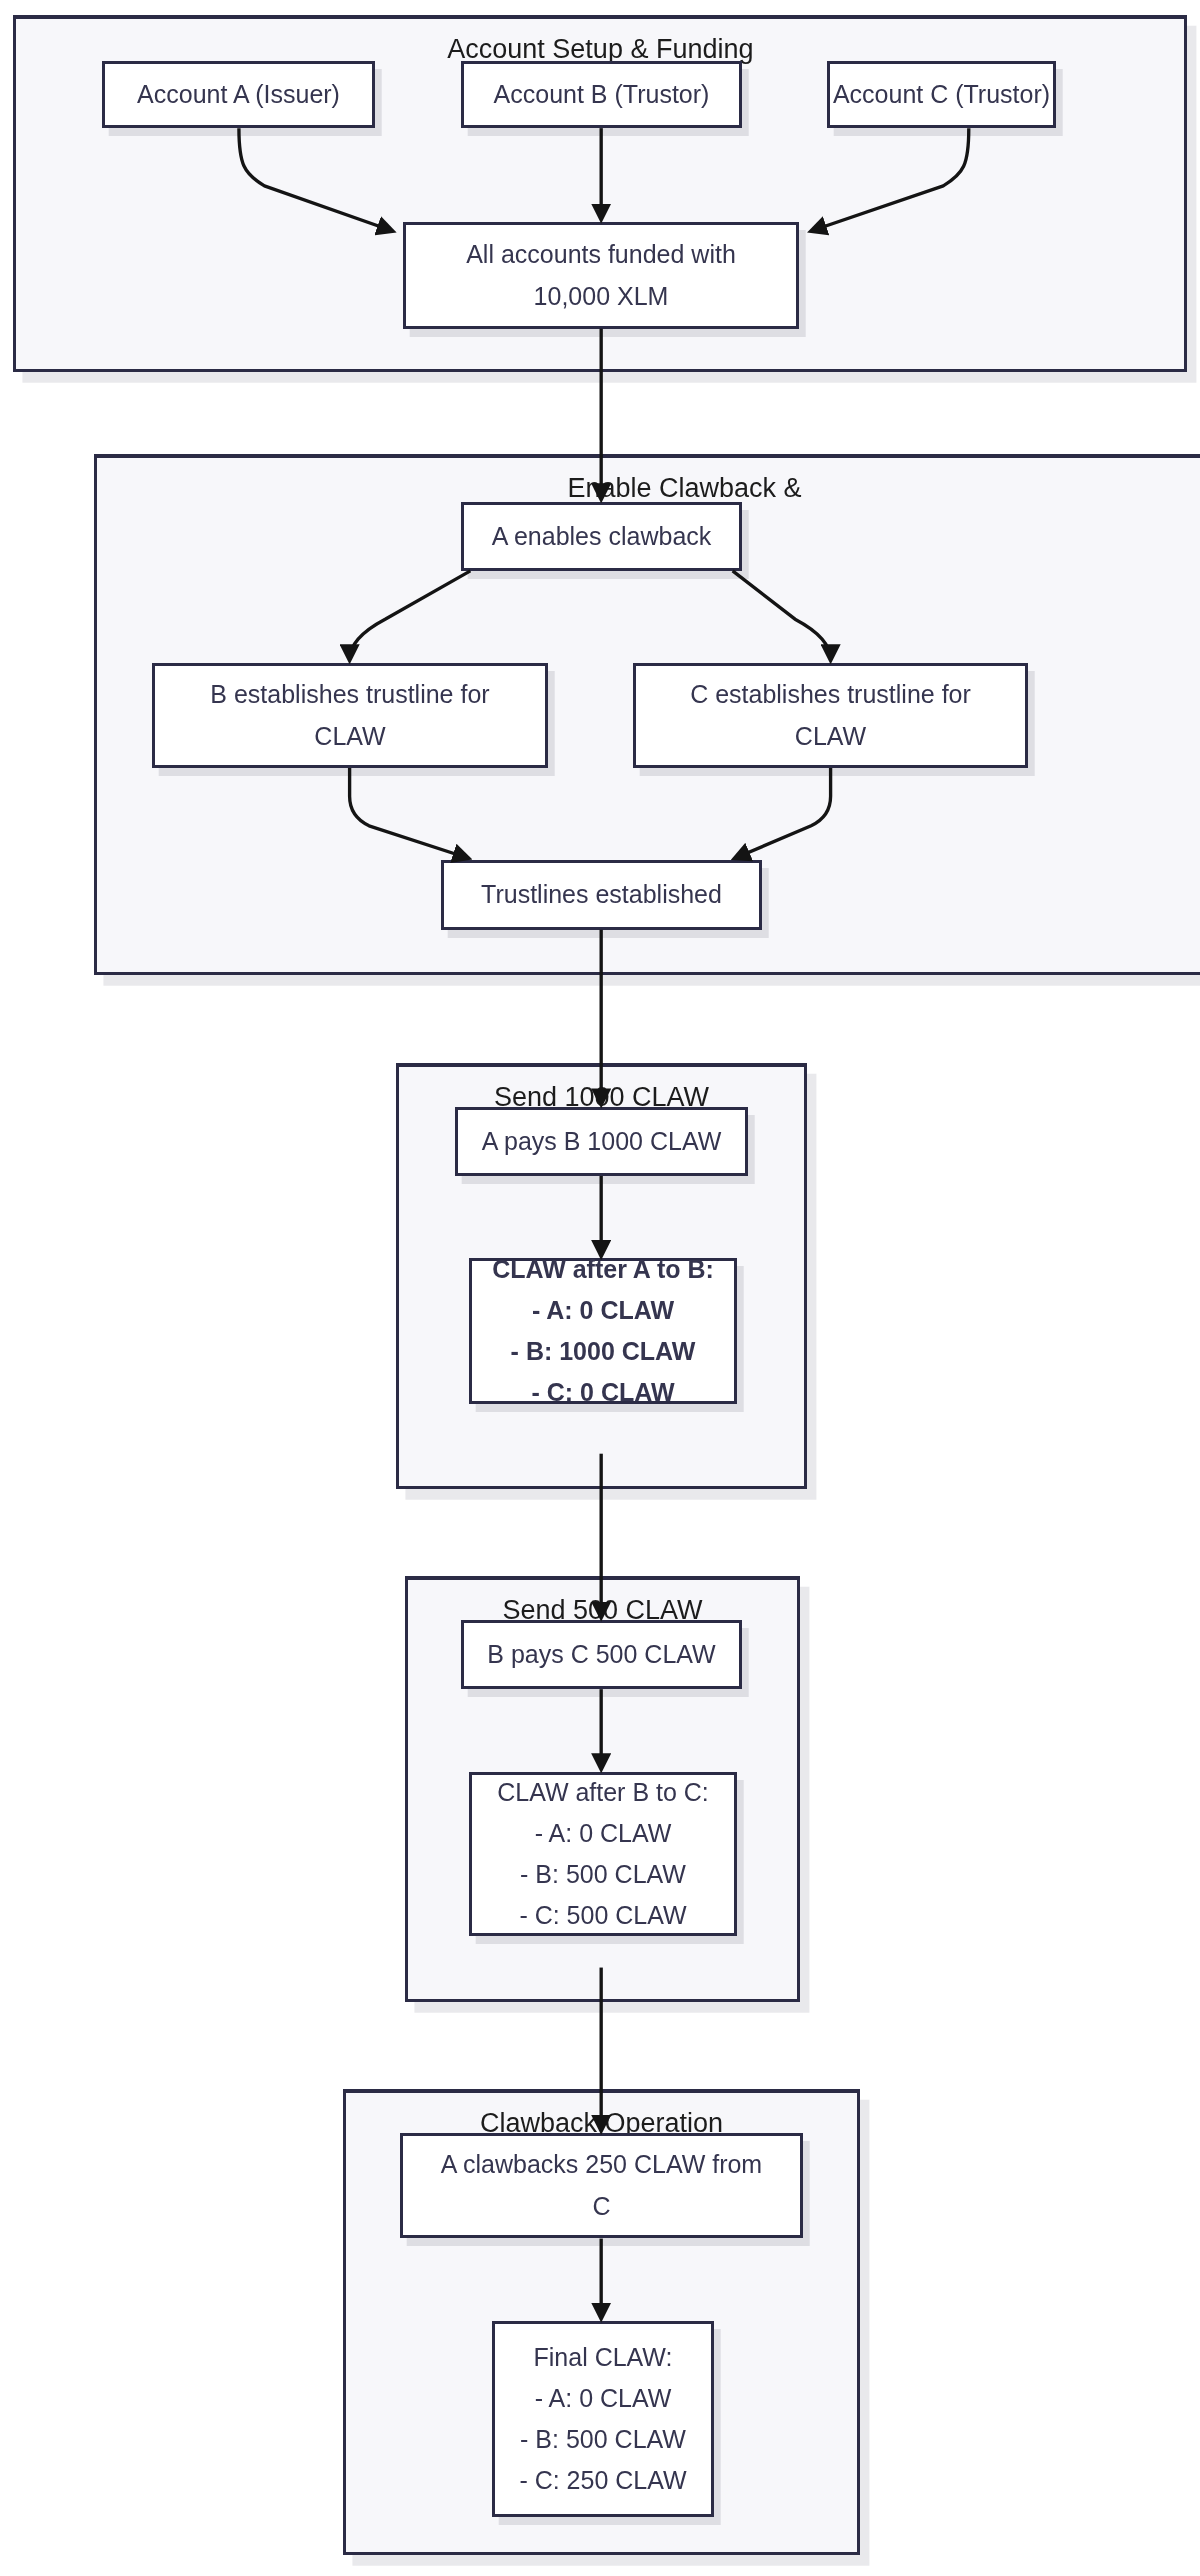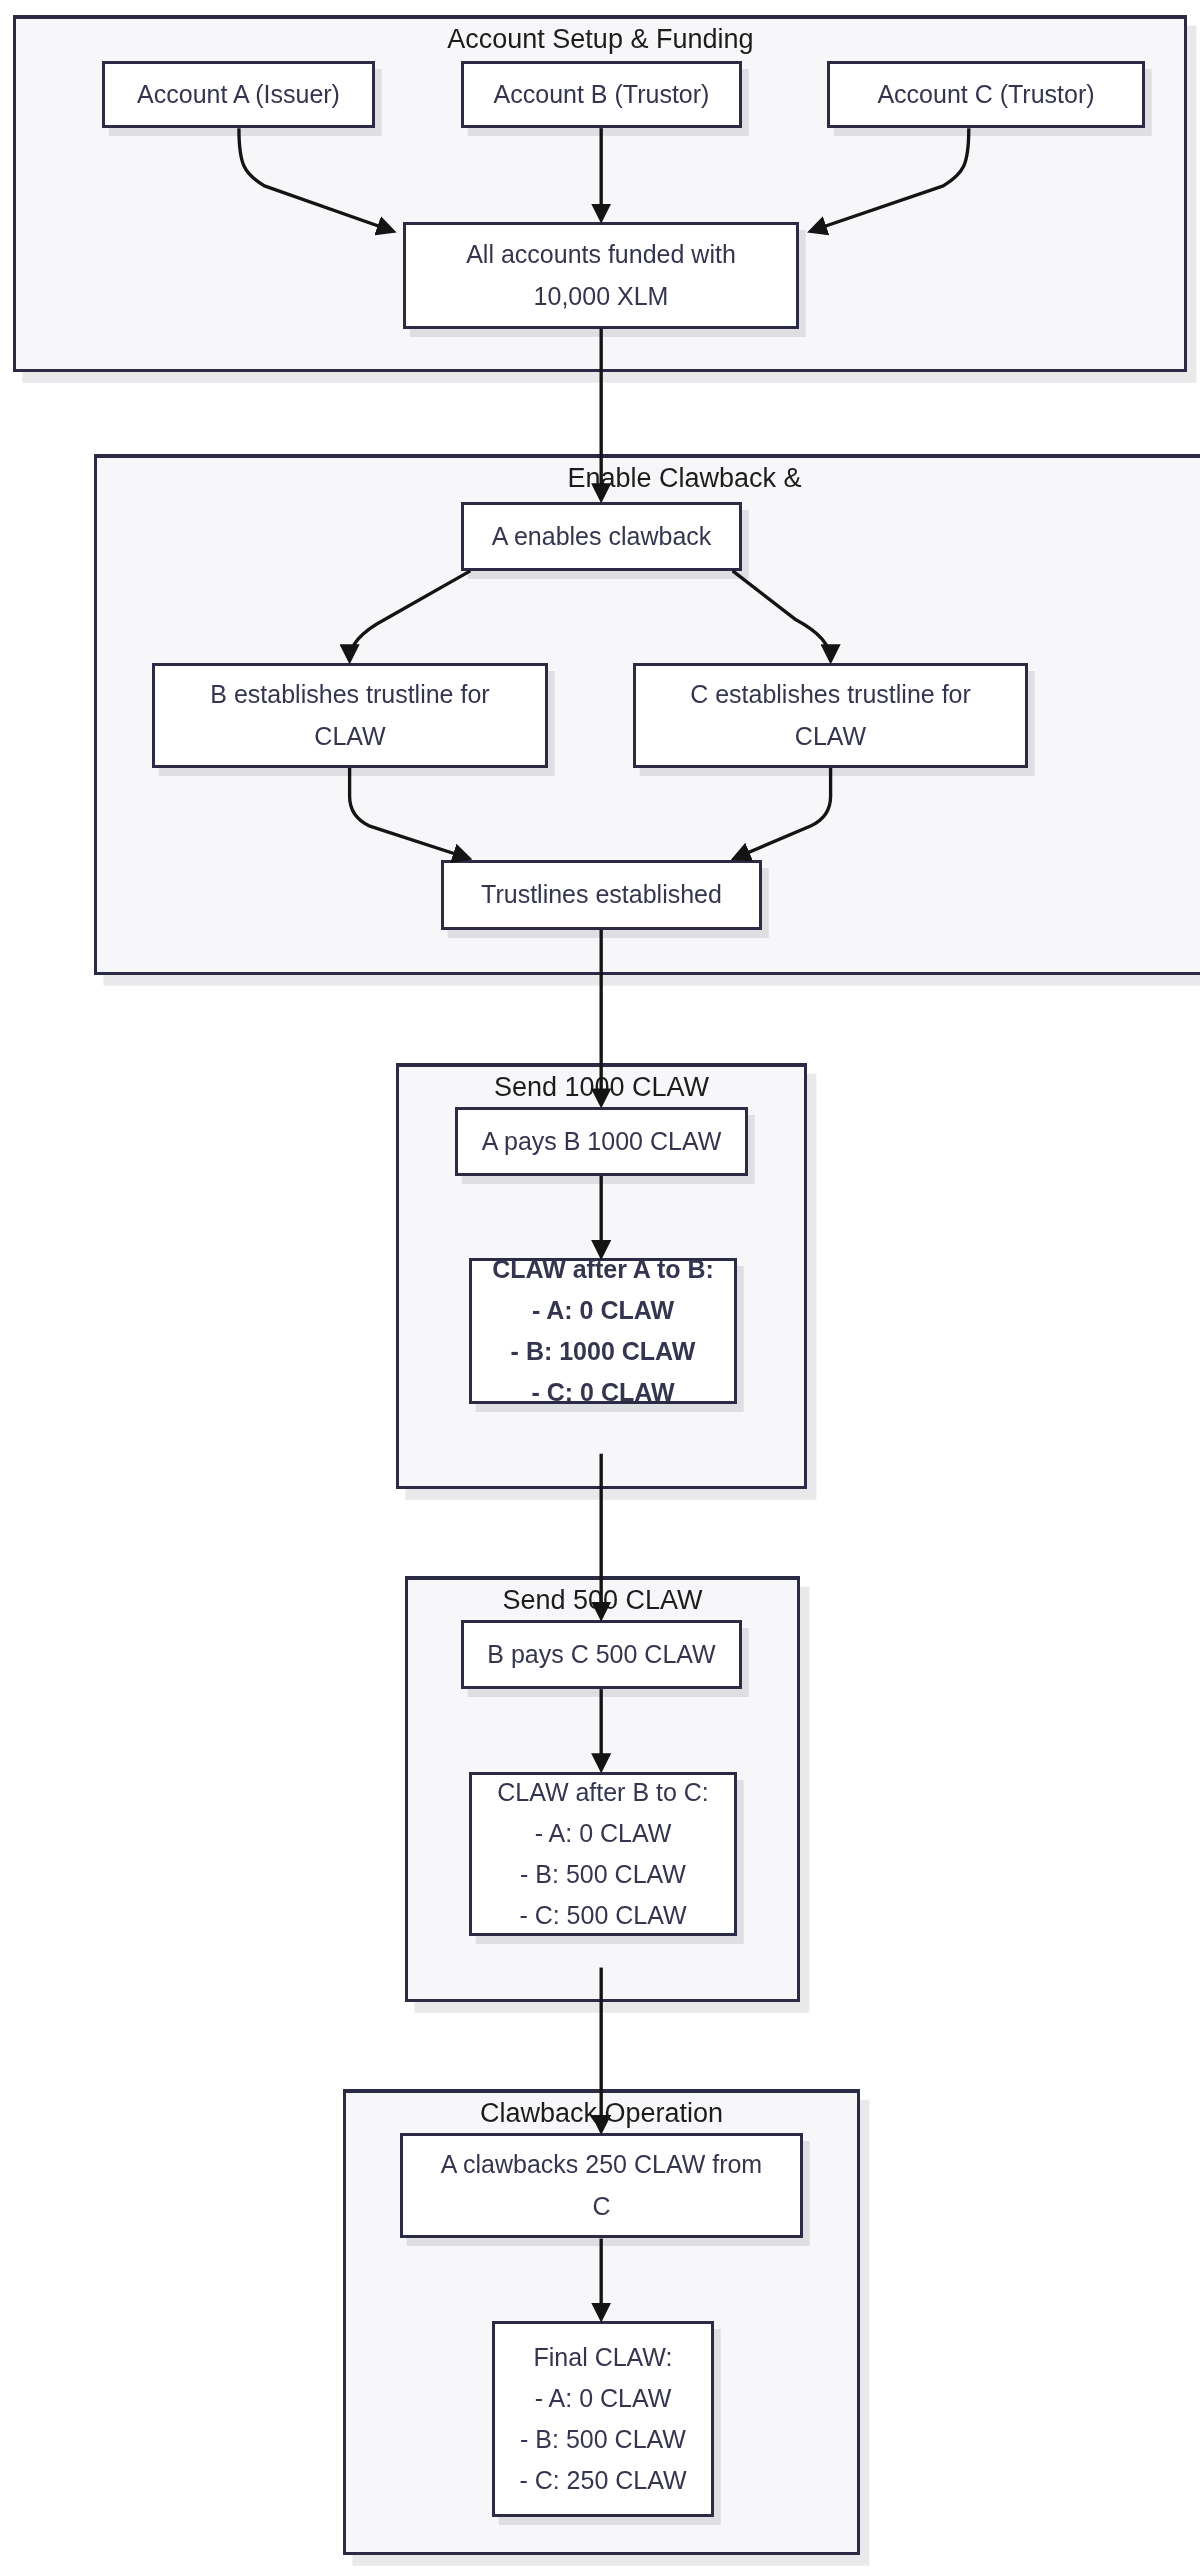--- a/index.html
+++ b/index.html
@@ -24,21 +24,21 @@
   .cluster{
     position:absolute;
     box-sizing:border-box;
     background:var(--section-fill);
     border:3.4px solid var(--section-border);
     border-top-width:4px;
     box-shadow:9.4px 10.7px 0 rgba(43,43,69,0.10);
   }
   .cluster-title{
     position:absolute;
-    left:0;right:0;top:5px;
+    left:0;right:0;top:15px;
     text-align:center;
     font-size:27px;
     color:var(--title-text);
     white-space:nowrap;
   }
   #s1{left:13.4px;top:14.8px;width:1174px;height:357px;}
   #s2{left:94px;top:454px;width:1181px;height:521px;}
   #s3{left:396px;top:1063px;width:411px;height:426px;}
   #s4{left:405px;top:1576px;width:395px;height:426px;}
   #s5{left:343px;top:2089px;width:517px;height:466px;}
@@ -56,21 +56,21 @@
     display:flex;
     flex-direction:column;
     align-items:center;
     justify-content:center;
     text-align:center;
     padding:4px 12px;
   }
   .node .ln{display:block;white-space:nowrap;}
   .nd-account-a   {left:102px;  top:61px;   width:273px; height:67px;}
   .nd-account-b   {left:461px;  top:61px;   width:281px; height:67px;}
-  .nd-account-c   {left:827px; top:61px;   width:318px; height:67px;}
+  .nd-account-c   {left:827px; top:61px;   width:229px; height:67px;}
   .nd-funded      {left:403px;  top:222px;  width:396px; height:107px;}
   .nd-enable      {left:461px;  top:502px;  width:281px; height:69px;}
   .nd-trust-b     {left:152px;  top:663px;  width:396px; height:105px;}
   .nd-trust-c     {left:633px;  top:663px;  width:395px; height:105px;}
   .nd-trust-done  {left:441px;  top:860px; width:321px; height:70px;}
   .nd-pay-ab      {left:455px;  top:1107px; width:293px; height:69px;}
   .nd-after-ab    {left:469px;  top:1258px; width:268px; height:146px;font-weight:bold;}
   .nd-pay-bc      {left:461px;  top:1620px; width:281px; height:69px;justify-content:center;}
   .nd-after-bc    {left:469px;  top:1772px; width:268px; height:164px;}
   .nd-clawback    {left:400px;  top:2133px; width:403px; height:105px;}

